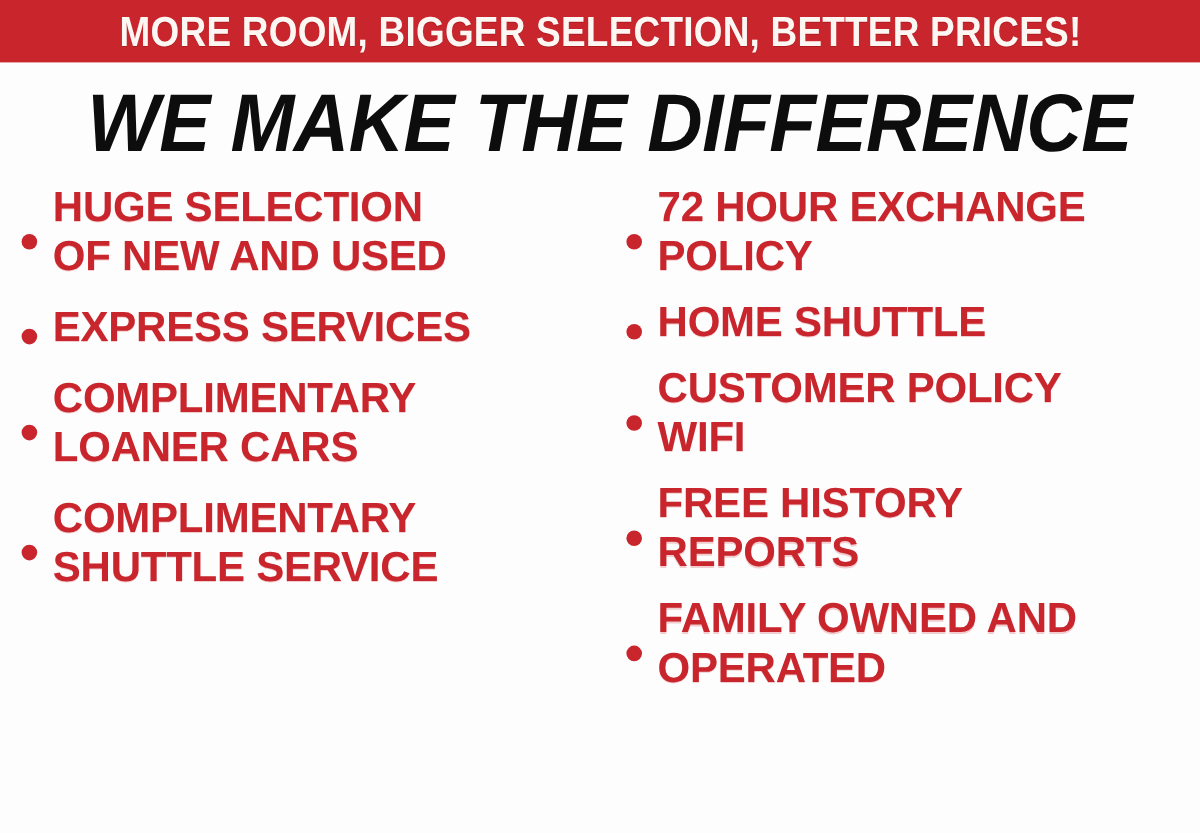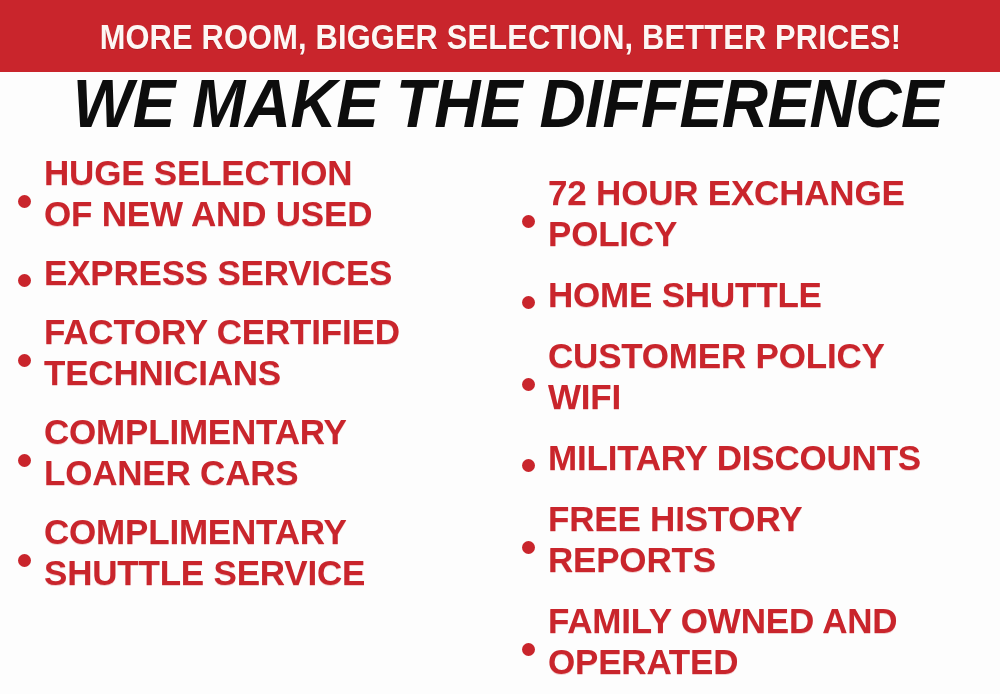--- a/index.html
+++ b/index.html
@@ -18,21 +18,21 @@
     background: #fdfdfd;
     overflow: hidden;
   }
 
   
   .banner {
     position: absolute;
     left: 0;
     top: 0;
     width: 1000px;
-    height: 72px;
+    height: 52px;
     background: #c9252c;
     display: flex;
     align-items: center;
     justify-content: center;
   }
   .banner-text {
     color: #fdf7f4;
     font-family: "Liberation Sans", sans-serif;
     font-weight: bold;
     font-size: 35px;
@@ -84,21 +84,21 @@
   }
   .col-left  { width: 500px; padding-left: 18px; box-sizing: border-box; }
   .col-right { width: 500px; padding-left: 22px; box-sizing: border-box; }
 
   .bullet-item {
     display: flex;
     align-items: center;
     margin-bottom: 16px;
   }
   .col-left  .bullet-item { margin-bottom: 18px; }
-  .col-right .bullet-item { margin-bottom: 14px; margin-top: 20px; }
+  .col-right .bullet-item { margin-bottom: 14px; }
 
   .dot {
     flex: 0 0 auto;
     width: 13px;
     height: 13px;
     border-radius: 50%;
     background: #c9252c;
     margin-top: 16px;
     margin-right: 13px;
   }
@@ -135,25 +135,20 @@
         <span class="dot"></span>
         <span class="bullet-text">HUGE SELECTION
 OF NEW AND USED</span>
       </div>
       <div class="bullet-item">
         <span class="dot"></span>
         <span class="bullet-text">EXPRESS SERVICES</span>
       </div>
       <div class="bullet-item">
         <span class="dot"></span>
-        <span class="bullet-text">FACTORY CERTIFIED
-TECHNICIANS</span>
-      </div>
-      <div class="bullet-item">
-        <span class="dot"></span>
         <span class="bullet-text">COMPLIMENTARY
 LOANER CARS</span>
       </div>
       <div class="bullet-item">
         <span class="dot"></span>
         <span class="bullet-text">COMPLIMENTARY
 SHUTTLE SERVICE</span>
       </div>
     </div>
 
@@ -167,24 +162,20 @@
         <span class="dot"></span>
         <span class="bullet-text">HOME SHUTTLE</span>
       </div>
       <div class="bullet-item">
         <span class="dot"></span>
         <span class="bullet-text">CUSTOMER POLICY
 WIFI</span>
       </div>
       <div class="bullet-item">
         <span class="dot"></span>
-        <span class="bullet-text">MILITARY DISCOUNTS</span>
-      </div>
-      <div class="bullet-item">
-        <span class="dot"></span>
         <span class="bullet-text">FREE HISTORY
 REPORTS</span>
       </div>
       <div class="bullet-item">
         <span class="dot"></span>
         <span class="bullet-text">FAMILY OWNED AND
 OPERATED</span>
       </div>
     </div>
 

